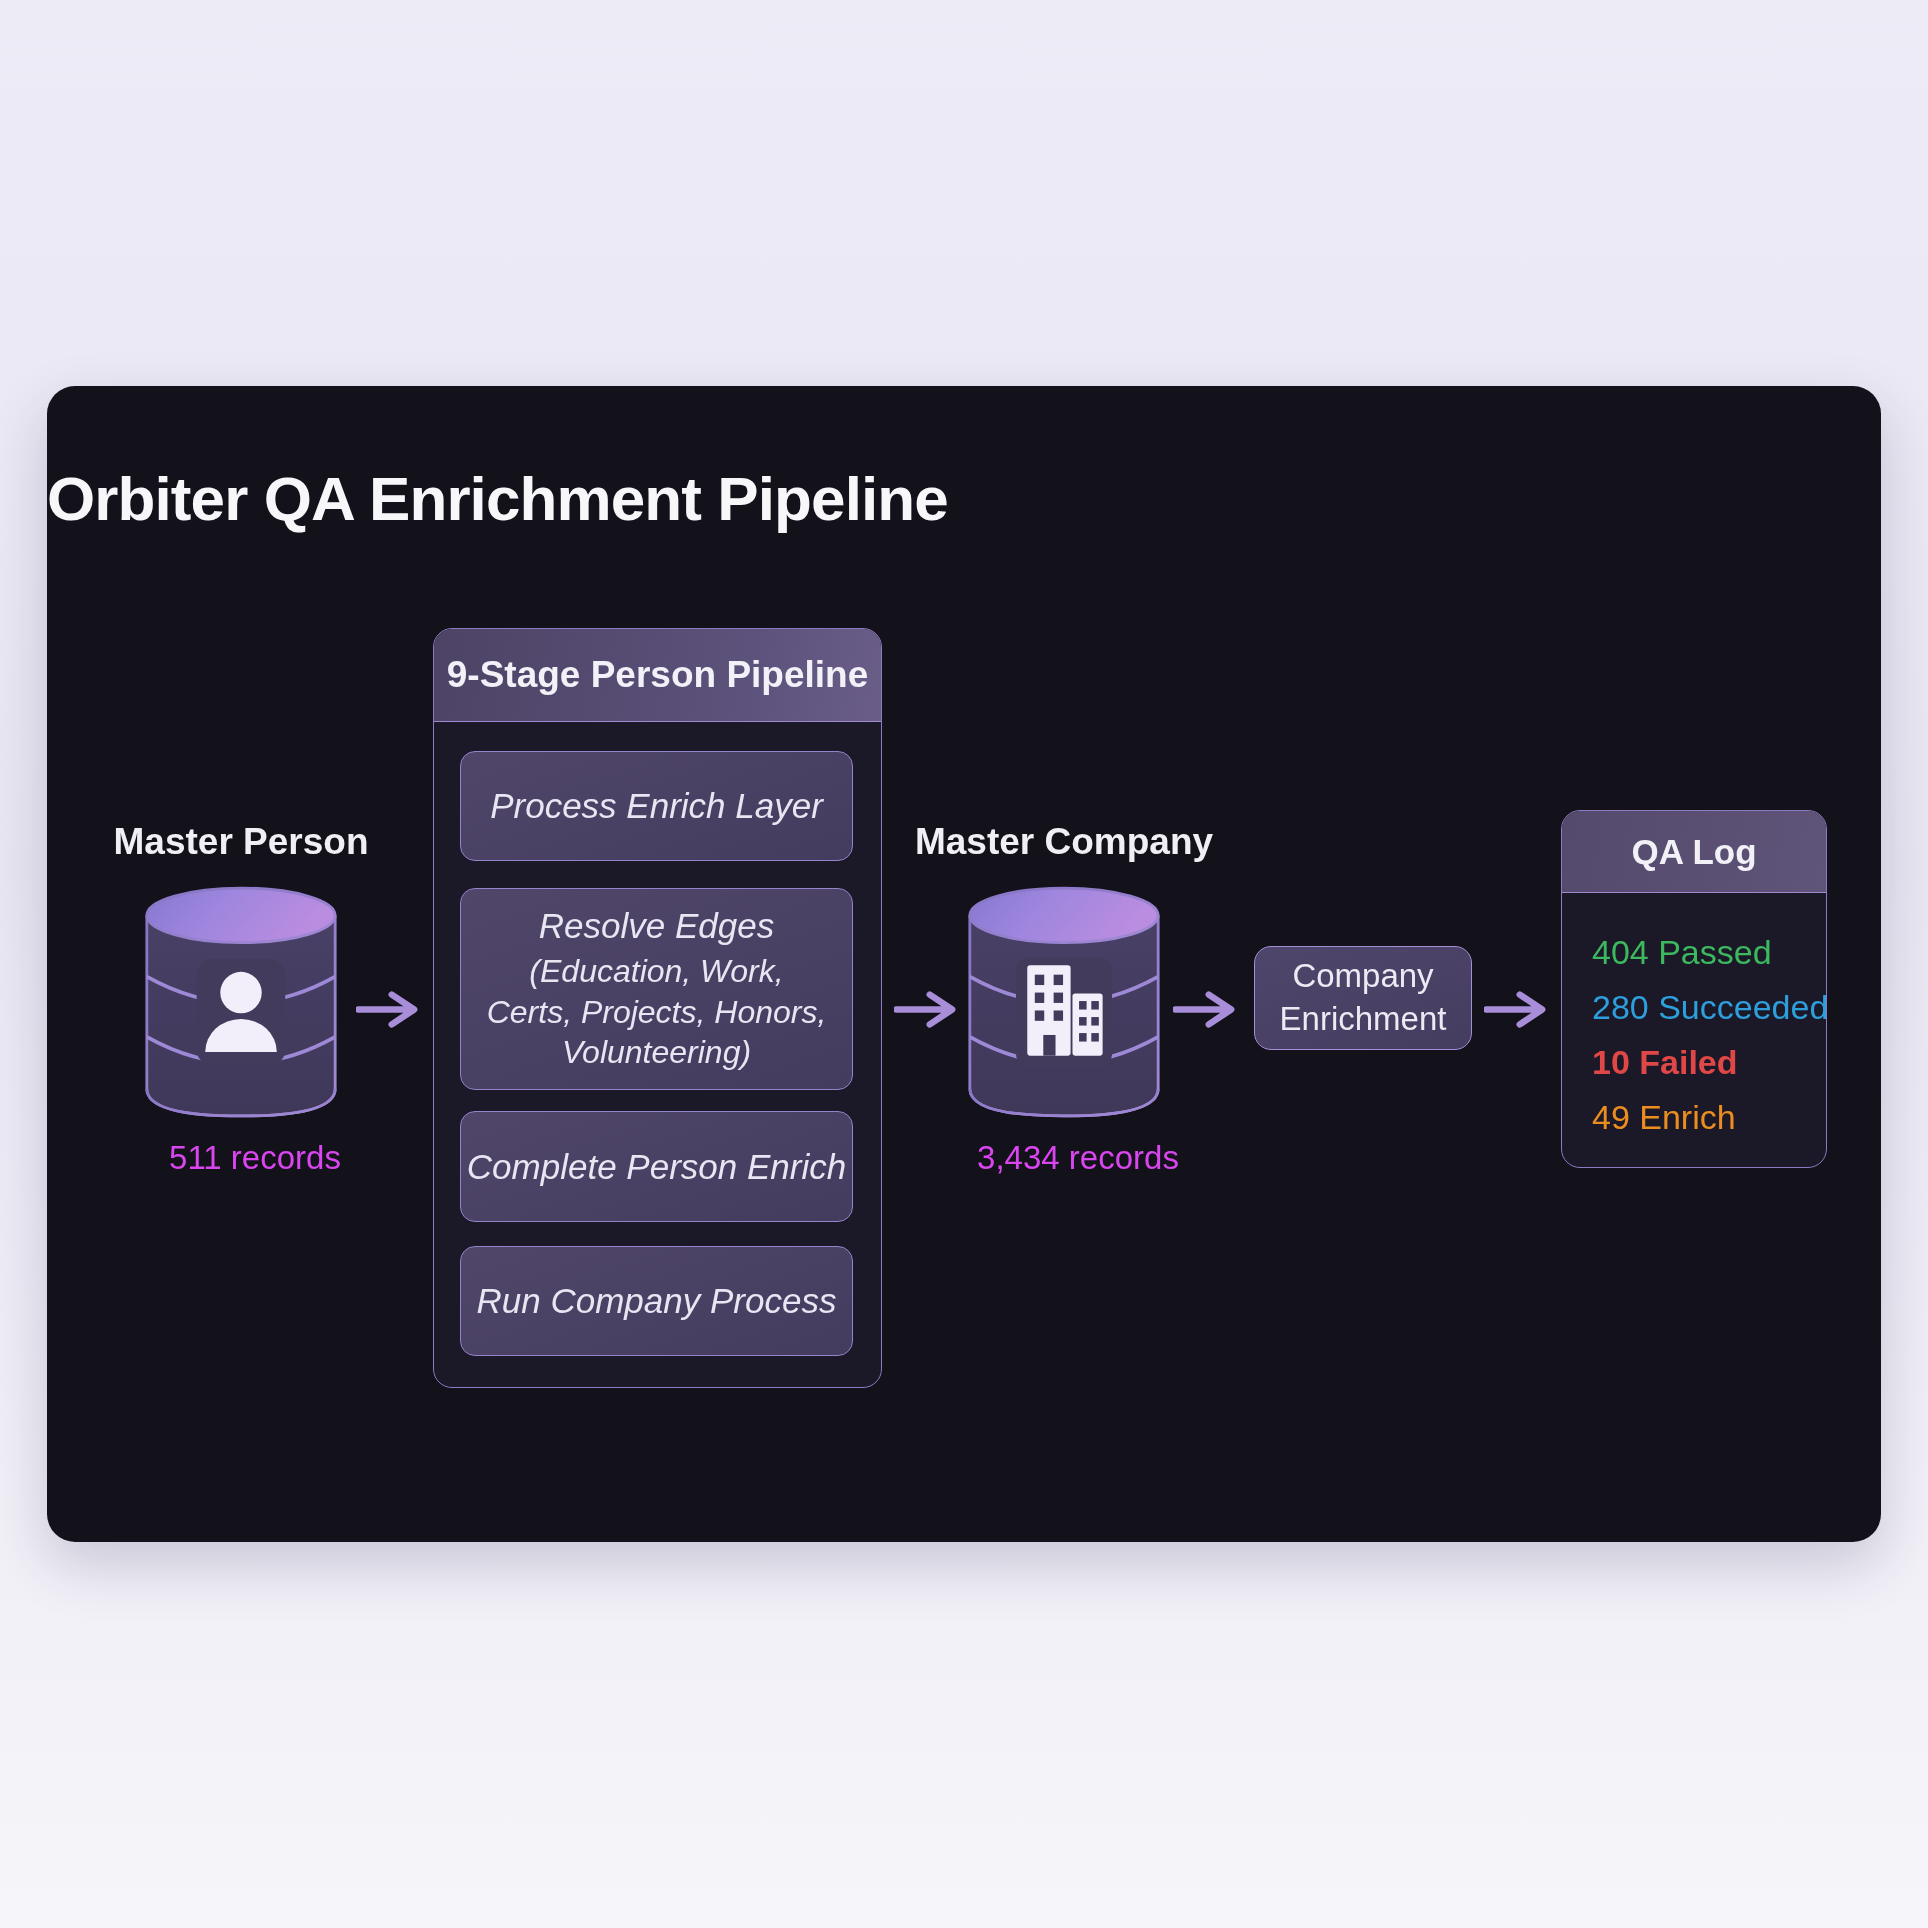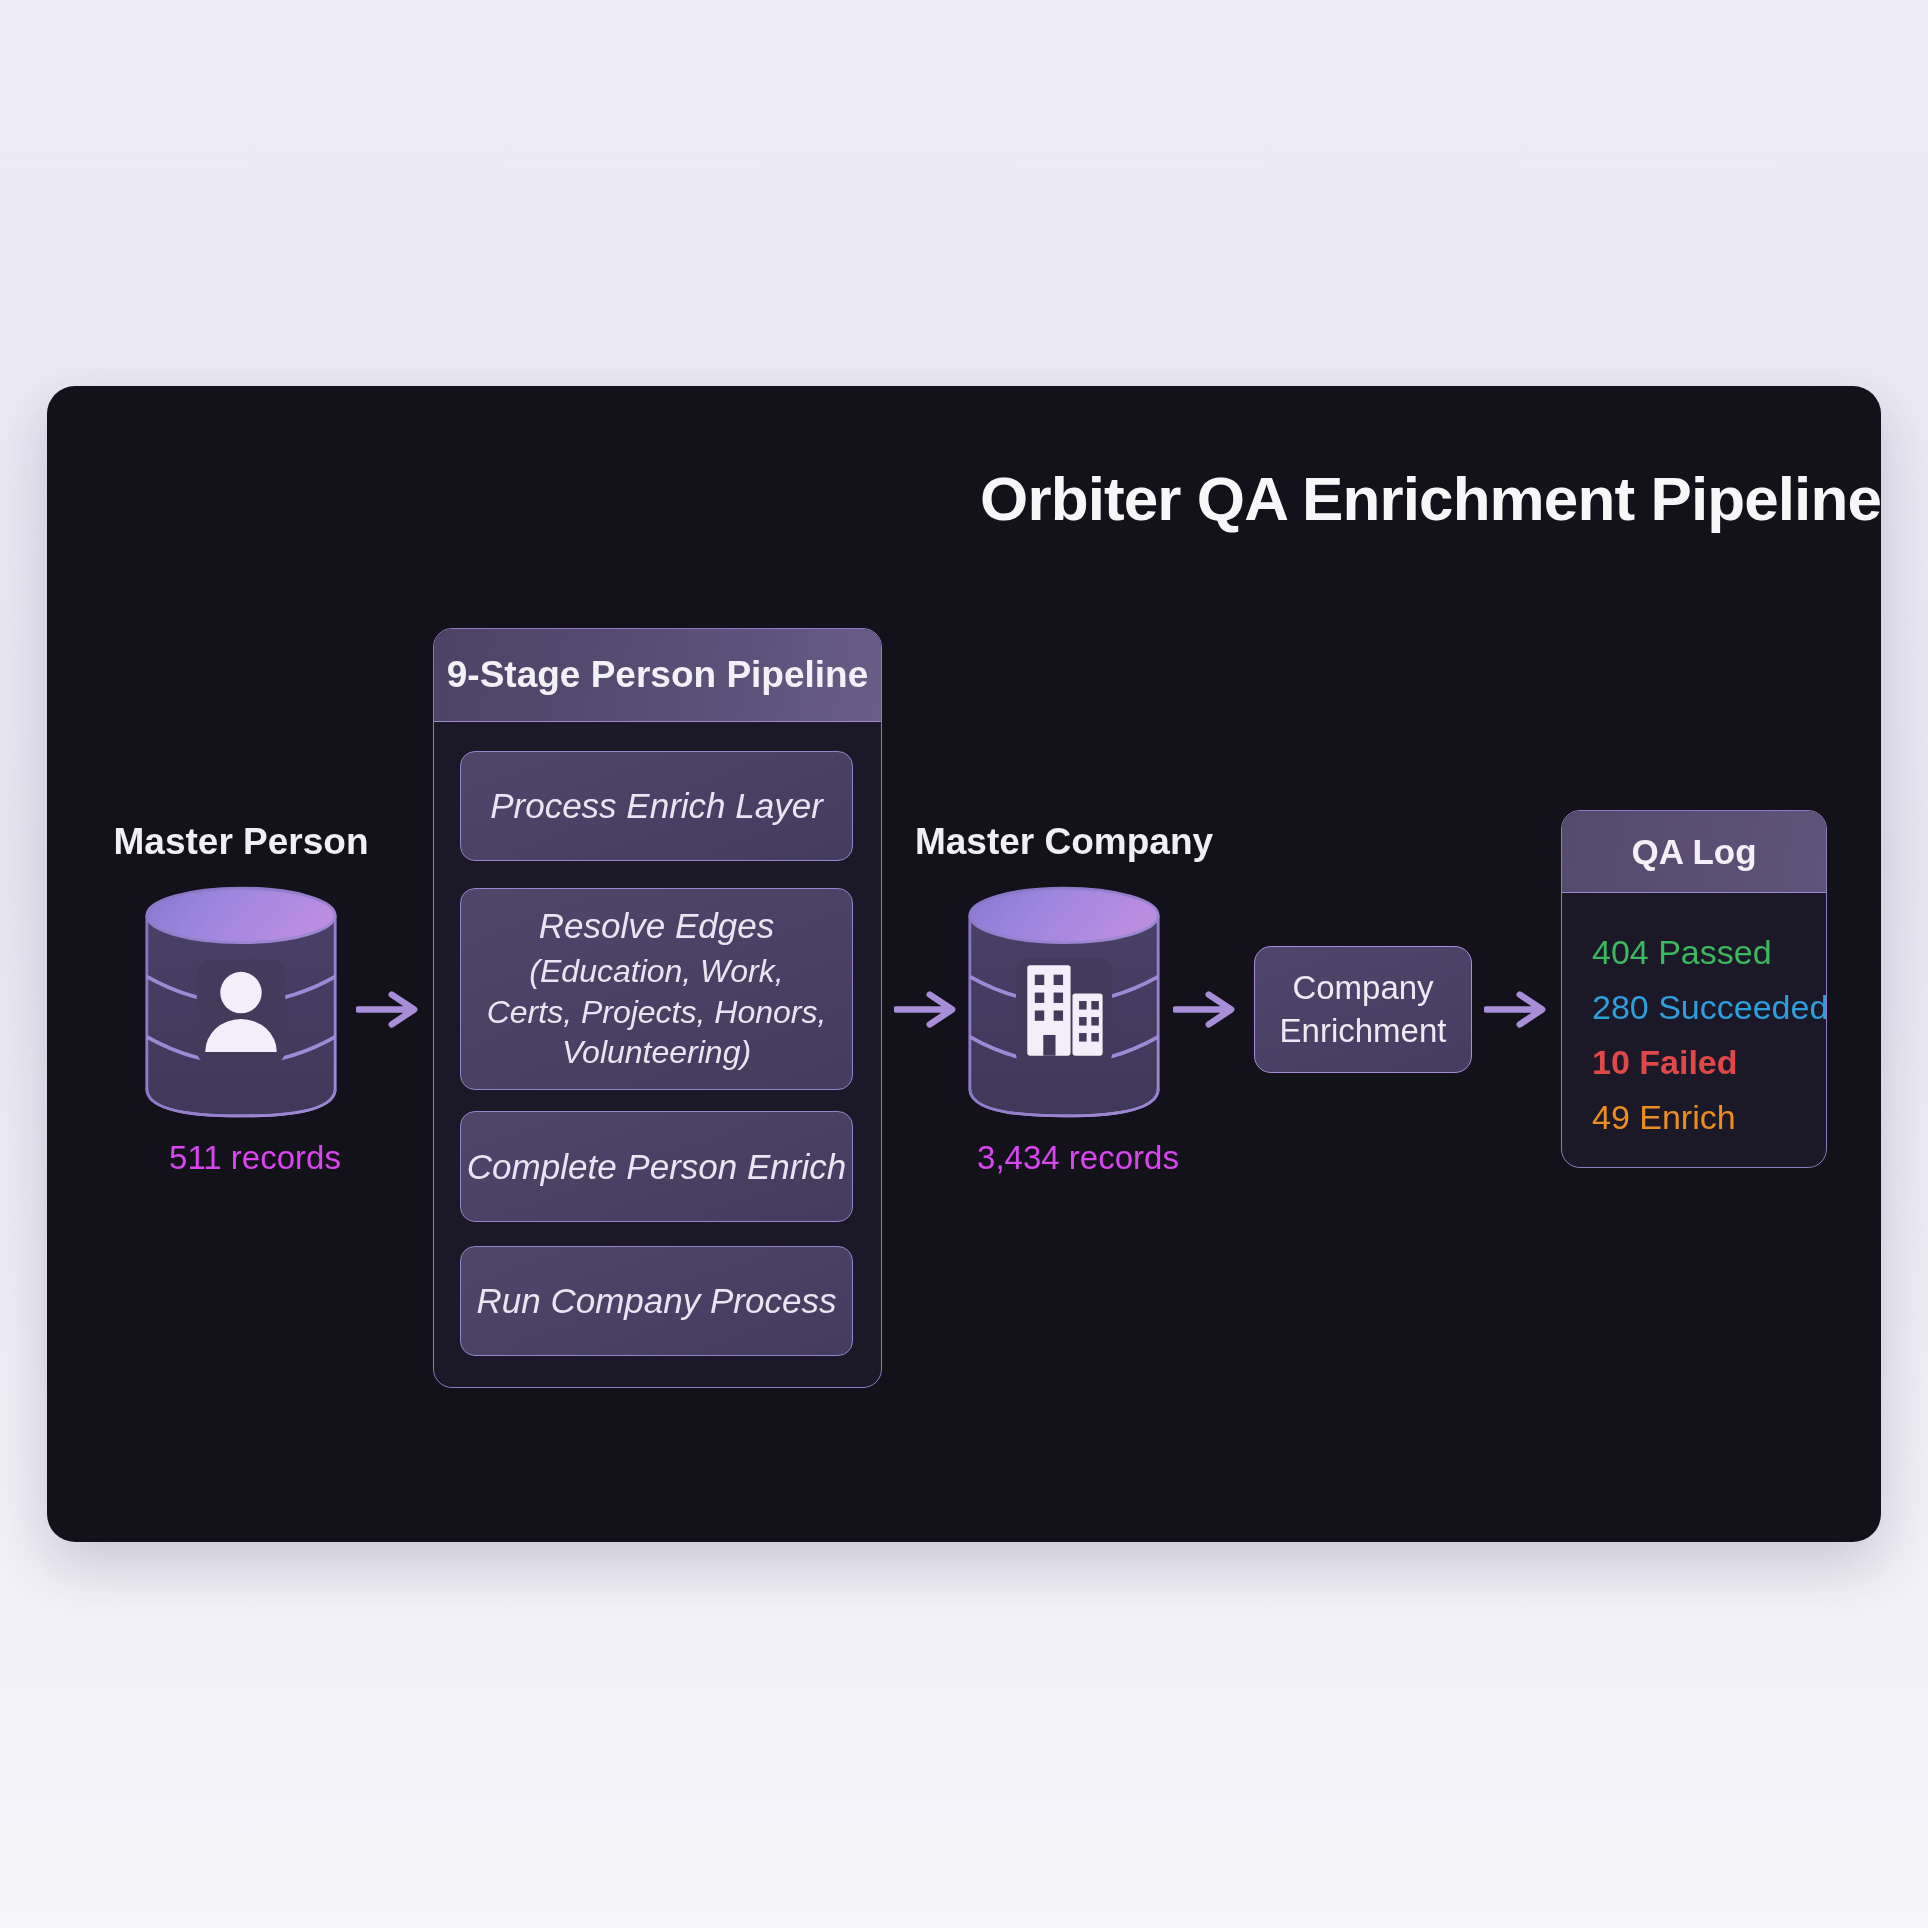--- a/index.html
+++ b/index.html
@@ -13,21 +13,21 @@
     position: absolute;
     left: 47px; top: 386px;
     width: 1834px; height: 1156px;
     background: #13111a;
     border-radius: 28px;
     box-shadow: 0 22.6px 56px rgba(45,40,80,0.20);
   }
   .title {
     position: absolute;
     left: 0; right: 0; top: 77px;
-    text-align: right;
+    text-align: left;
     font-size: 62px; font-weight: 700;
     letter-spacing: -0.9px;
     color: #f7f6f9;
   }
   
   .db-group {
     position: absolute;
     width: 282px;
     display: flex; flex-direction: column; align-items: center;
   }
@@ -70,21 +70,21 @@
   .stage-title { font-size: 35px; }
   .stage-sub   { font-size: 32px; line-height: 1.26; margin-top: 5.6px; padding: 0 24px; }
   .stage-sub:empty { display: none; margin: 0; }
   .stage-1 { top: 122px; height: 108px; }
   .stage-2 { top: 259px; height: 200px; }
   .stage-3 { top: 482px; height: 109px; }
   .stage-4 { top: 617px; height: 108px; }
   
   .enrich-box {
     position: absolute;
-    left: 1207px; top: 560px; width: 218px; height: 127px;
+    left: 1207px; top: 560px; width: 218px; height: 104px;
     background: linear-gradient(160deg, #4f466b 0%, #453d60 100%);
     border: 1.9px solid #a78cd8;
     border-radius: 17px;
     display: flex; align-items: center; justify-content: center;
     text-align: center;
     font-size: 33px; color: #edeaf4; line-height: 1.3;
     padding: 0 29px; box-sizing: border-box;
   }
   
   .qa-panel { left: 1514px; top: 424px; width: 264px; height: 356px; }

